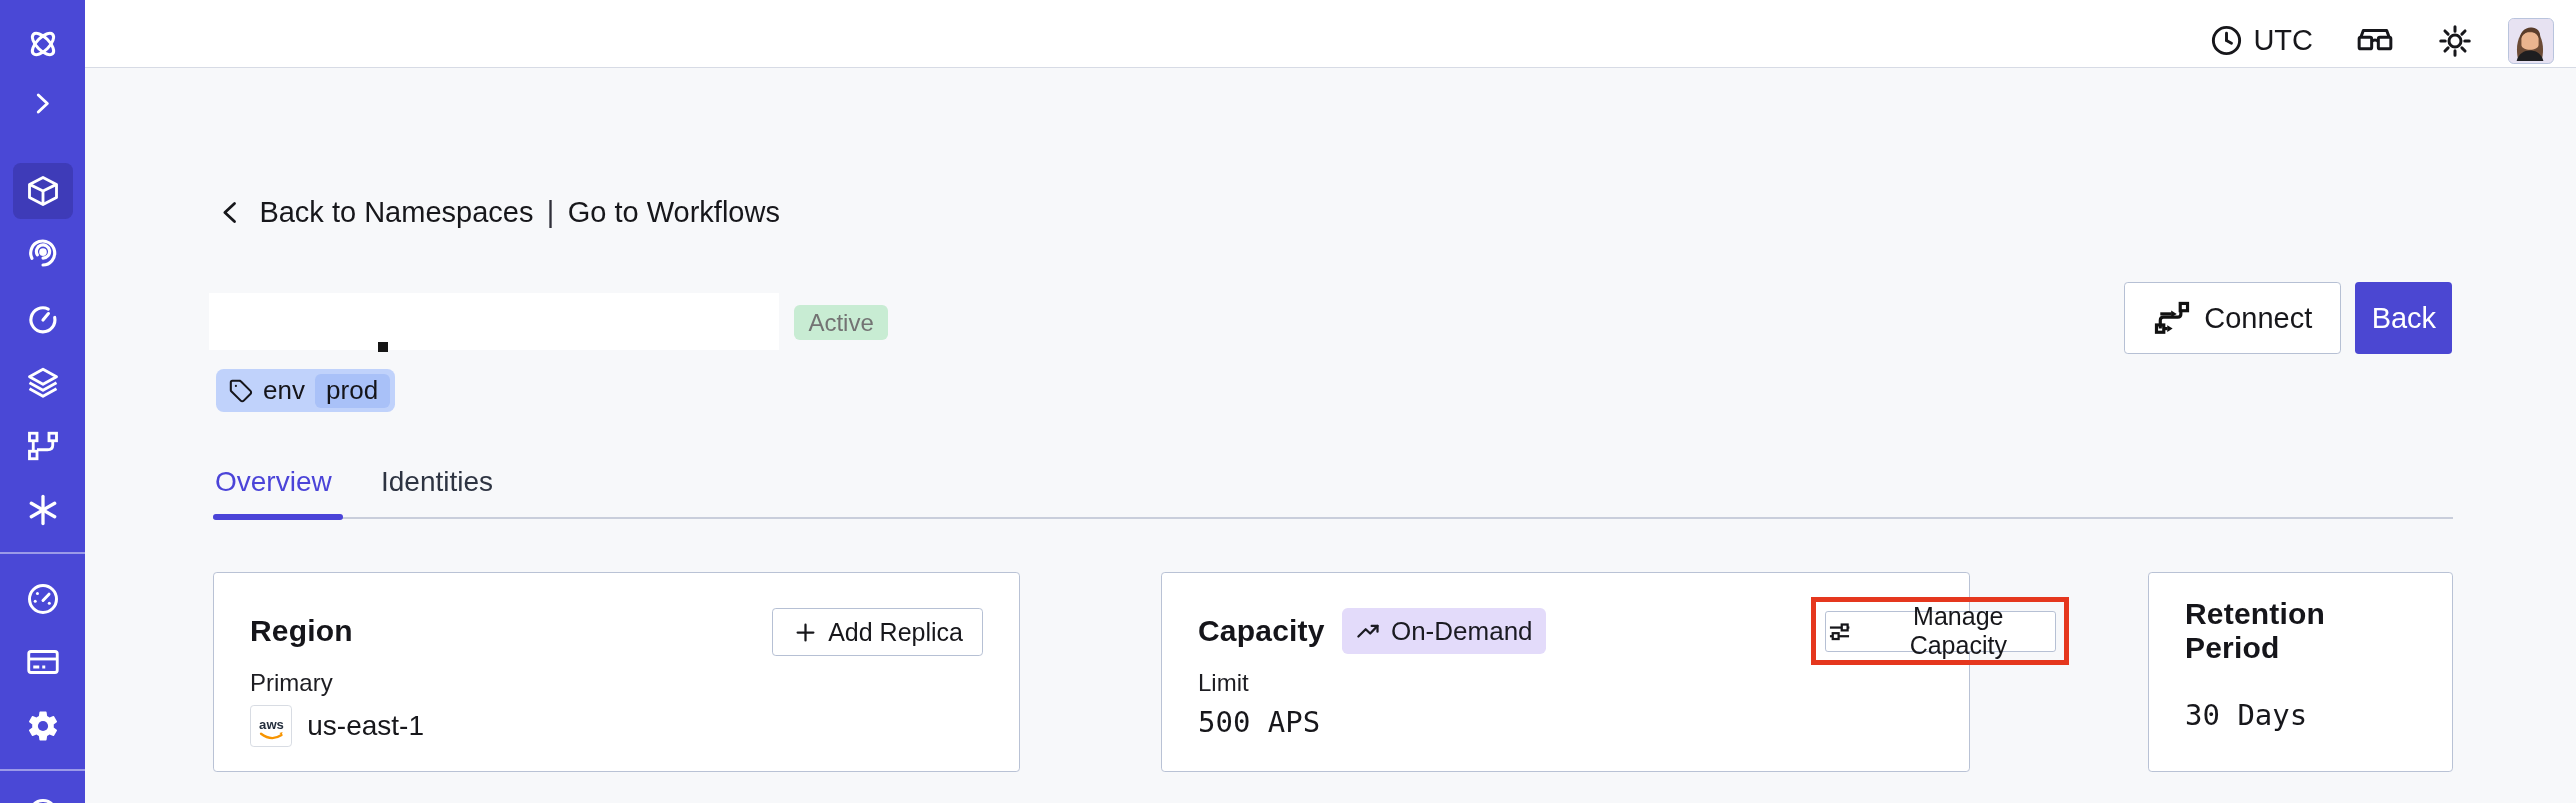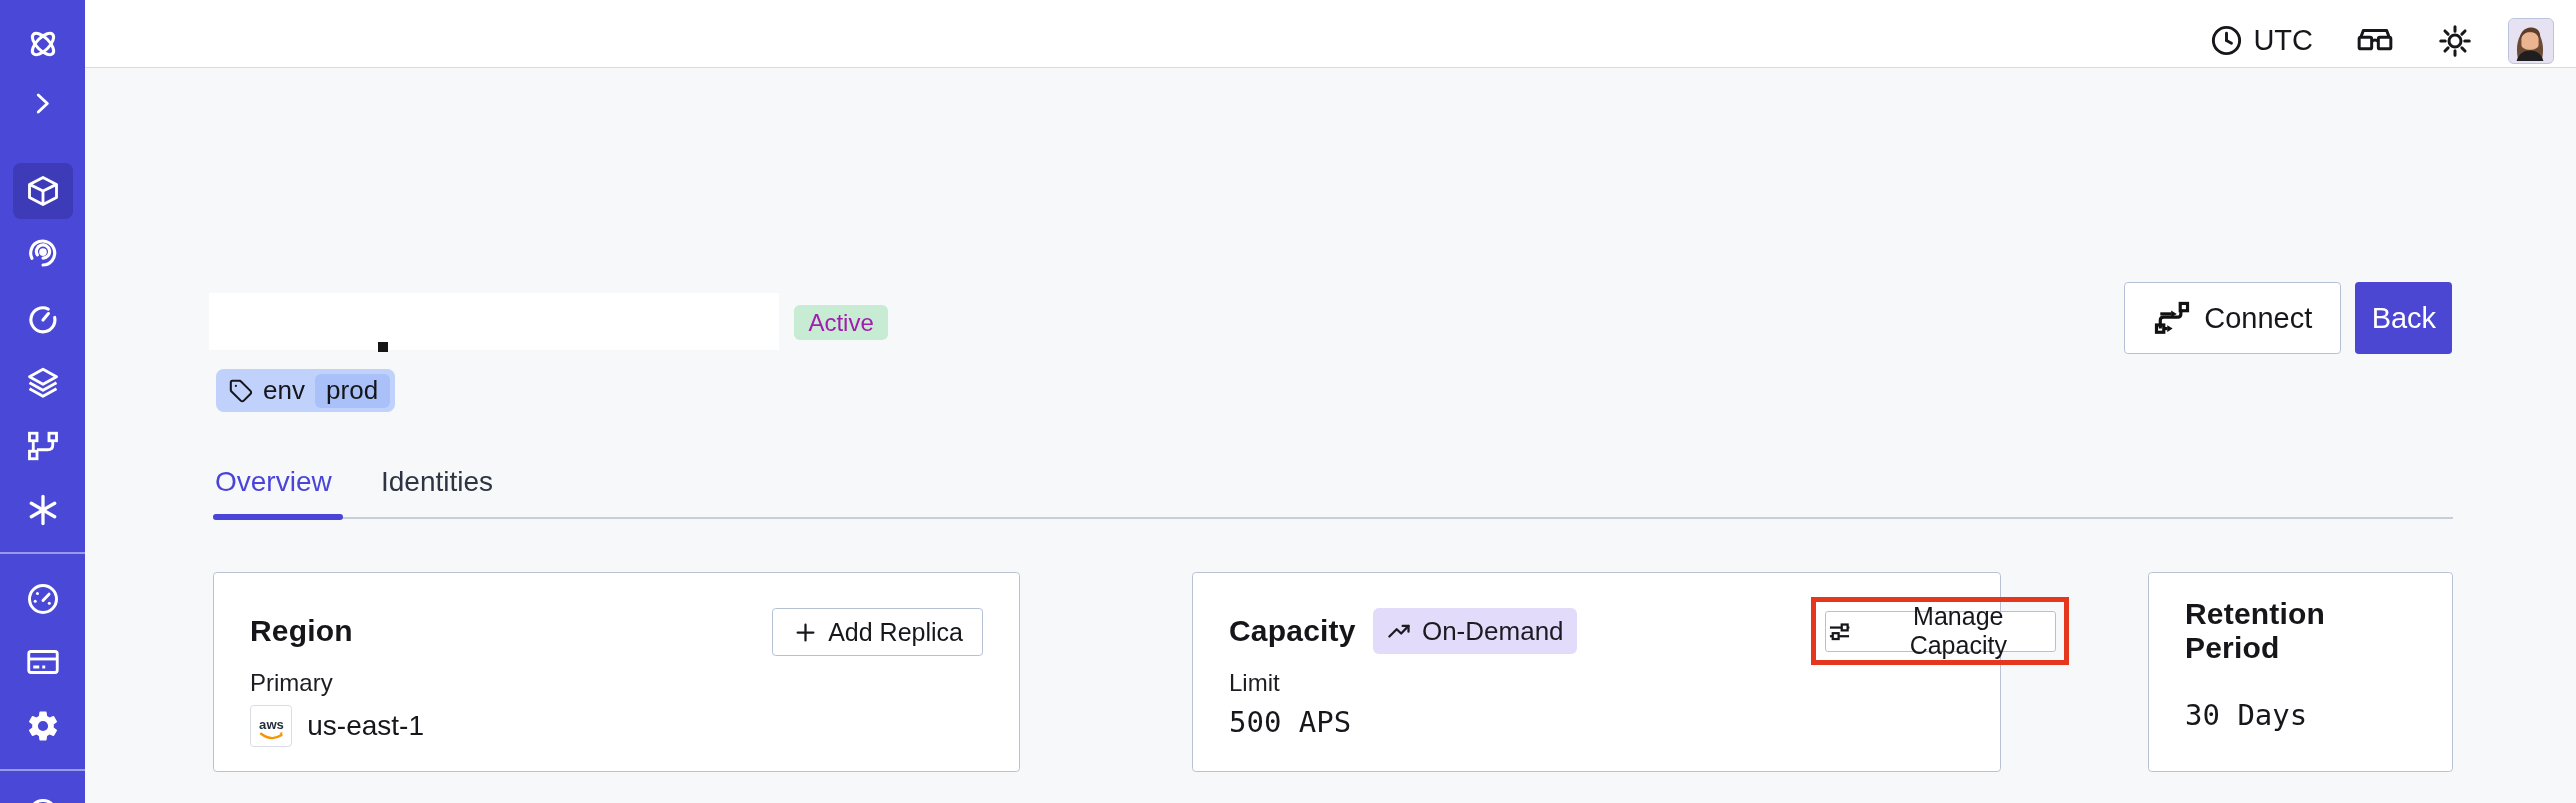--- a/index.html
+++ b/index.html
@@ -22,39 +22,39 @@
   .side-divider { position:absolute; left:0; width:85px; height:1.9px; background:rgba(255,255,255,0.45); }
 
   
   .breadcrumb { position:absolute; left:217px; top:196px; display:flex; align-items:center; gap:13.4px; font-size:29px; font-weight:500; color:#17171b; }
   .breadcrumb .crumb { cursor:pointer; }
   .crumb-sep { font-weight:400; color:#30303a; }
 
   .redact-box { position:absolute; left:209px; top:293px; width:570px; height:57px; background:#ffffff; }
   .redact-dot { position:absolute; left:378px; top:342px; width:9.6px; height:9.6px; background:#161616; }
 
-  .status-badge { position:absolute; left:794px; top:305px; height:35px; padding:0 14.4px; display:flex; align-items:center; background:#c8ecd3; border-radius:5.8px; font-size:24px; color:#a21caf; }
+  .status-badge { position:absolute; left:794px; top:305px; height:35px; padding:0 14.4px; display:flex; align-items:center; background:#c8ecd3; border-radius:5.8px; font-size:24px; color:#737373; }
 
   .hdr-actions { position:absolute; left:2124px; top:282px; display:flex; gap:14.4px; }
   .btn-connect { width:217px; height:72px; background:#ffffff; border:1.9px solid #b6c0d4; border-radius:3.8px; display:flex; align-items:center; justify-content:center; gap:13.4px; font-size:29px; font-weight:500; color:#17171b; cursor:pointer; }
   .btn-edit { width:97px; height:72px; background:#4b47d2; border:none; border-radius:3.8px; display:flex; align-items:center; justify-content:center; font-size:29px; color:#ffffff; cursor:pointer; }
 
   .ns-tag { position:absolute; left:216px; top:369px; height:43px; display:flex; align-items:center; gap:9.6px; padding:0 5.8px 0 11.5px; background:#c0d2fb; border-radius:7.7px; font-size:26px; color:#15151a; }
   .ns-tag .chip { background:#a9c1f8; border-radius:5.8px; height:34px; display:flex; align-items:center; padding:0 11.5px; }
 
   .tabs-line { position:absolute; left:213px; top:517px; width:2240px; height:1.9px; background:#c9cedb; }
   .tab { position:absolute; top:466px; font-size:28px; cursor:pointer; }
   .tab-overview { left:215px; color:#4b44d8; font-weight:500; }
   .tab-identities { left:381px; color:#2e3442; }
   .tab-underline { position:absolute; left:213px; top:514px; width:130px; height:5.8px; border-radius:2.9px; background:#4b44d8; }
 
   
   .card { position:absolute; top:572px; height:200px; background:#ffffff; border:1.9px solid #b9c2d5; border-radius:3.8px; padding:33px 36px; }
   .card-region { left:213px; width:807px; }
-  .card-capacity { left:1192px; width:809px; }
+  .card-capacity { left:1161px; width:809px; }
   .card-retention { left:2148px; width:305px; }
   .card-title { font-size:30px; font-weight:600; color:#15151a; letter-spacing:0.2px; }
   .title-row { display:flex; align-items:center; gap:17.3px; height:50px; }
   .card-label { font-size:24px; color:#1d1d22; margin-top:12.5px; }
   .value-row { display:flex; align-items:center; gap:15.3px; margin-top:8.6px; }
   .mono-value { font-family:"DejaVu Sans Mono", monospace; font-size:29px; color:#17171b; }
   .sans-value { font-size:28px; color:#17171b; }
 
   .mini-btn { position:absolute; top:35px; right:36px; height:48px; background:#ffffff; border:1.9px solid #b6c0d4; border-radius:3.8px; display:flex; align-items:center; justify-content:center; gap:9.6px; font-size:25px; font-weight:500; color:#17171b; padding:0 19px; cursor:pointer; }
 
@@ -214,20 +214,30 @@
     <div class="side-divider" style="top:769px"></div>
     <div class="side-item" style="top:786px">
       <span>
         <svg width="36" height="36" viewBox="0 0 24 24" fill="none" stroke="#fff" stroke-width="2">
             <circle cx="12" cy="12" r="9"></circle>
           </svg>
       </span>
     </div>
   </div>
 
+  <div class="breadcrumb">
+    <span>
+      <svg width="29" height="33" viewBox="0 0 24 24" fill="none" stroke="#17171b" stroke-width="2.3" stroke-linecap="round" stroke-linejoin="round">
+          <polyline points="14.5,4.5 6.5,12 14.5,19.5"></polyline>
+        </svg>
+    </span>
+    <span class="crumb">Back to Namespaces</span>
+    <span class="crumb-sep">|</span>
+    <span class="crumb">Go to Workflows</span>
+  </div>
 
   <div class="redact-box"></div>
   <div class="redact-dot"></div>
   <div class="status-badge">Active</div>
 
   <div class="hdr-actions">
     <button class="btn-connect">
       <span>
         <svg width="38" height="38" viewBox="0 0 24 24" fill="none" stroke="#111" stroke-width="2">
             <rect x="17.2" y="2.8" width="4.6" height="4.6"></rect>

